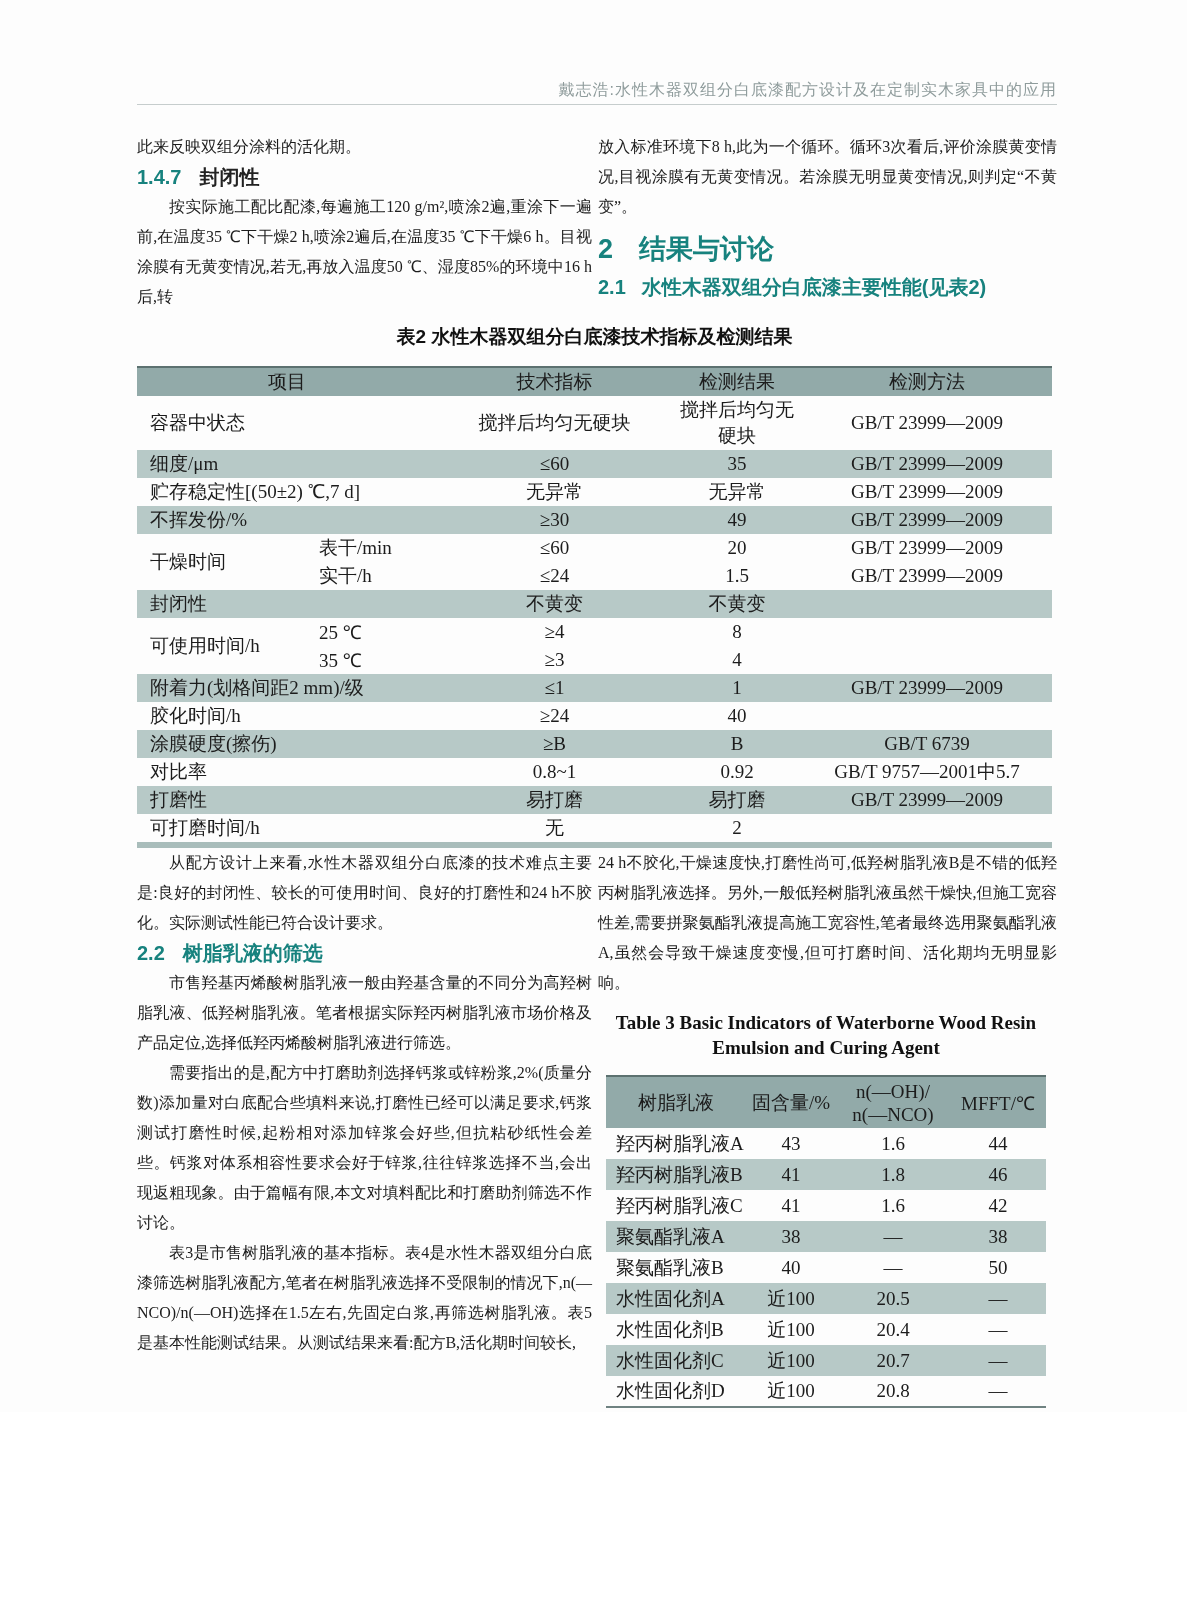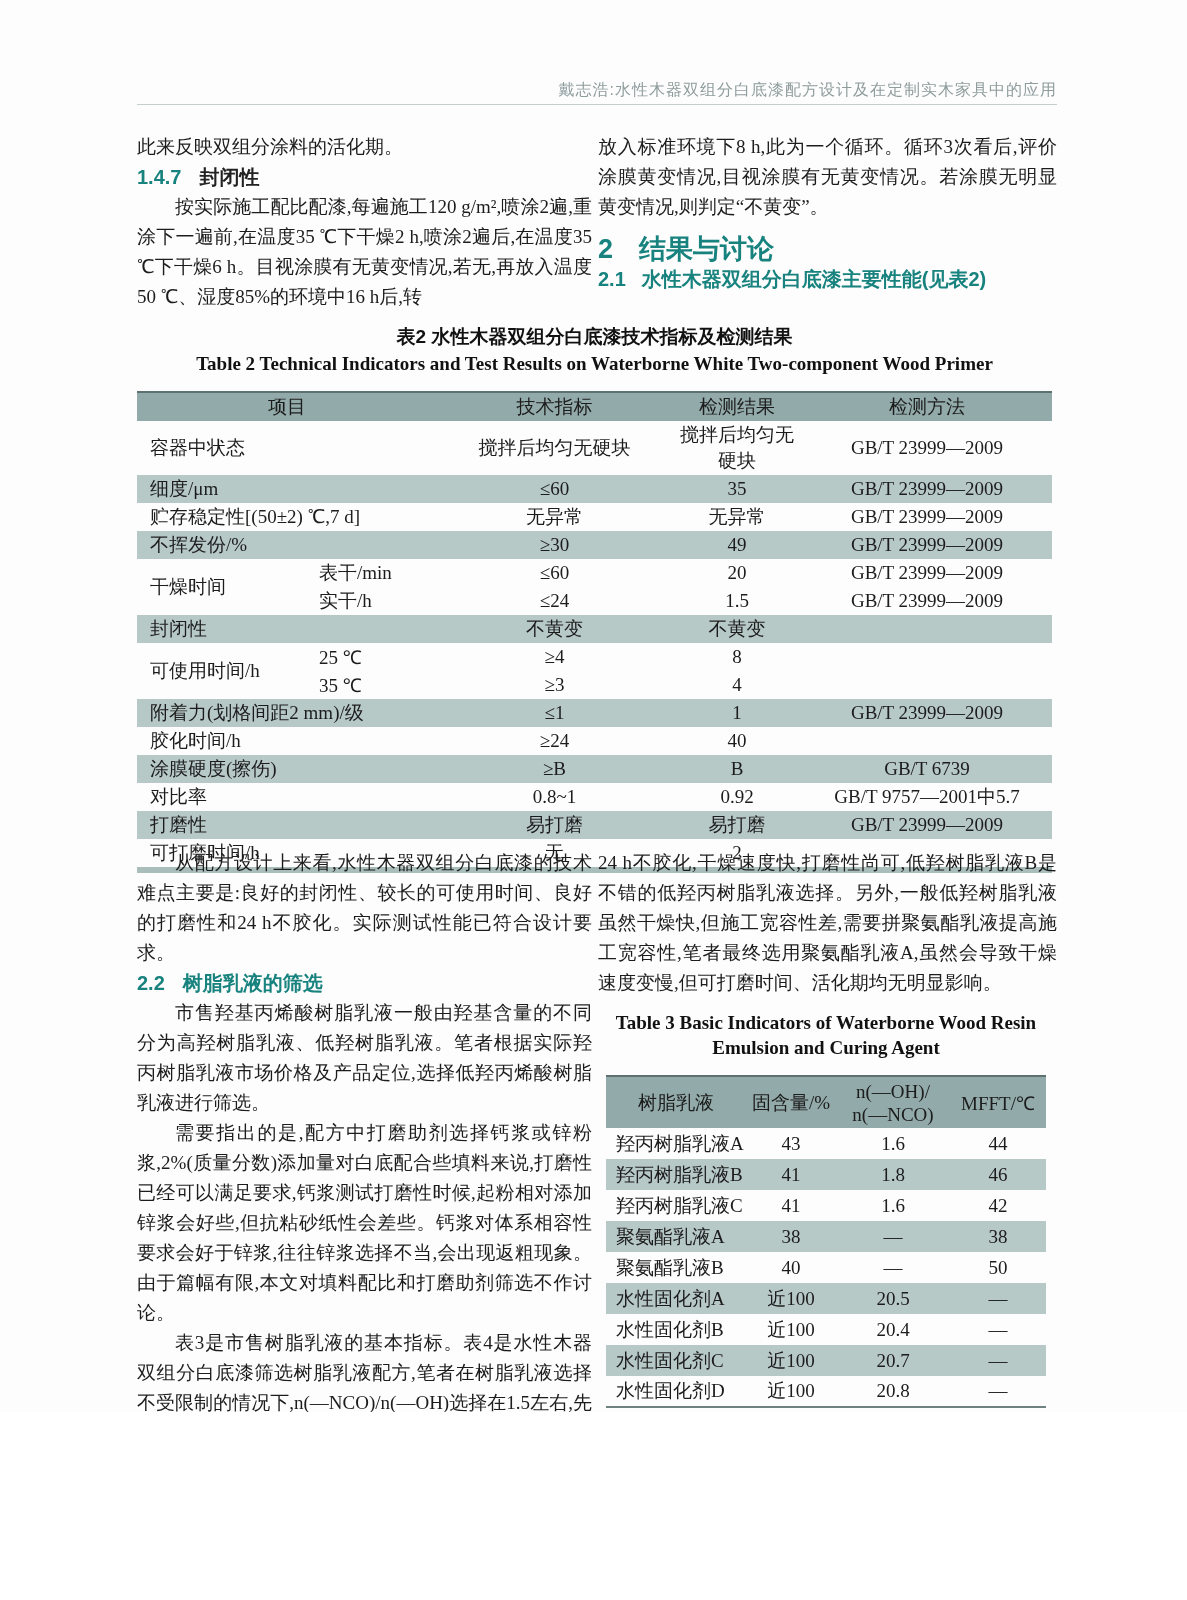--- a/index.html
+++ b/index.html
@@ -18,35 +18,35 @@
     position:absolute; top:104px; left:137px; width:920px; height:1px;
     background:#c6cdcd;
   }
   
   .col { position:absolute; width:455px; }
   .col-lt { top:132px; left:137px; }
   .col-rt { top:132px; left:598px; width:459px; }
   .col-lb { top:848px; left:137px; }
   .col-rb { top:848px; left:598px; width:459px; }
   p.body {
-    font-size:19px; line-height:30px; text-align:justify;
+    font-size:16px; line-height:30px; text-align:justify;
     text-justify:inter-ideograph; color:#1c1c1c;
   }
   p.indent { text-indent:2em; }
   
   .h-sub { font-family:"Liberation Sans", sans-serif; font-weight:bold;
            font-size:20px; line-height:30px; }
   .h-sub .hnum { color:#17827e; margin-right:18px; }
   .h-sub .htitle-dark { color:#222; }
   .h-sub .htitle-teal { color:#17827e; }
   .h-main { font-family:"Liberation Sans", sans-serif; font-weight:bold;
             font-size:27px; line-height:34px; color:#17827e; margin-top:10px; }
   .h-main .hnum { margin-right:26px; }
   .h-second { font-family:"Liberation Sans", sans-serif; font-weight:bold;
-              font-size:20px; line-height:26px; color:#17827e; margin-top:0; }
+              font-size:20px; line-height:26px; color:#17827e; margin-top:8px; }
   .h-second .hnum { margin-right:16px; }
   
   .t2block { position:absolute; top:324px; left:137px; width:915px; }
   .cap-zh { font-family:"Liberation Sans", sans-serif; font-weight:bold;
             font-size:19px; text-align:center; color:#111; }
   .cap-en { font-family:"Liberation Serif", serif; font-weight:bold;
             font-size:19px; text-align:center; color:#111; margin-top:3px; }
   table.datatable { border-collapse:collapse; table-layout:fixed; width:100%;
                     margin-top:16px; }
   table.t2 { border-top:2px solid #5c7170; border-bottom:6px solid #a9bdbb; }
@@ -95,21 +95,20 @@
   </div>
 
   <div class="col col-rt">
     <p class="body">放入标准环境下8 h,此为一个循环。循环3次看后,评价涂膜黄变情况,目视涂膜有无黄变情况。若涂膜无明显黄变情况,则判定“不黄变”。</p>
     <h2 class="h-main"><span class="hnum">2</span><span>结果与讨论</span></h2>
     <h3 class="h-second"><span class="hnum">2.1</span><span>水性木器双组分白底漆主要性能(见表2)</span></h3>
   </div>
 
   <div class="t2block">
     <div class="cap-zh">表2  水性木器双组分白底漆技术指标及检测结果</div>
-    <div class="cap-en">Table 2   Technical Indicators and Test Results on Waterborne White Two-component Wood Primer</div>
     <table class="datatable t2">
       <colgroup>
           <col style="width:180px">
           <col style="width:120px">
           <col style="width:235px">
           <col style="width:130px">
           <col style="width:250px">
         </colgroup>
       <thead>
         <tr>

